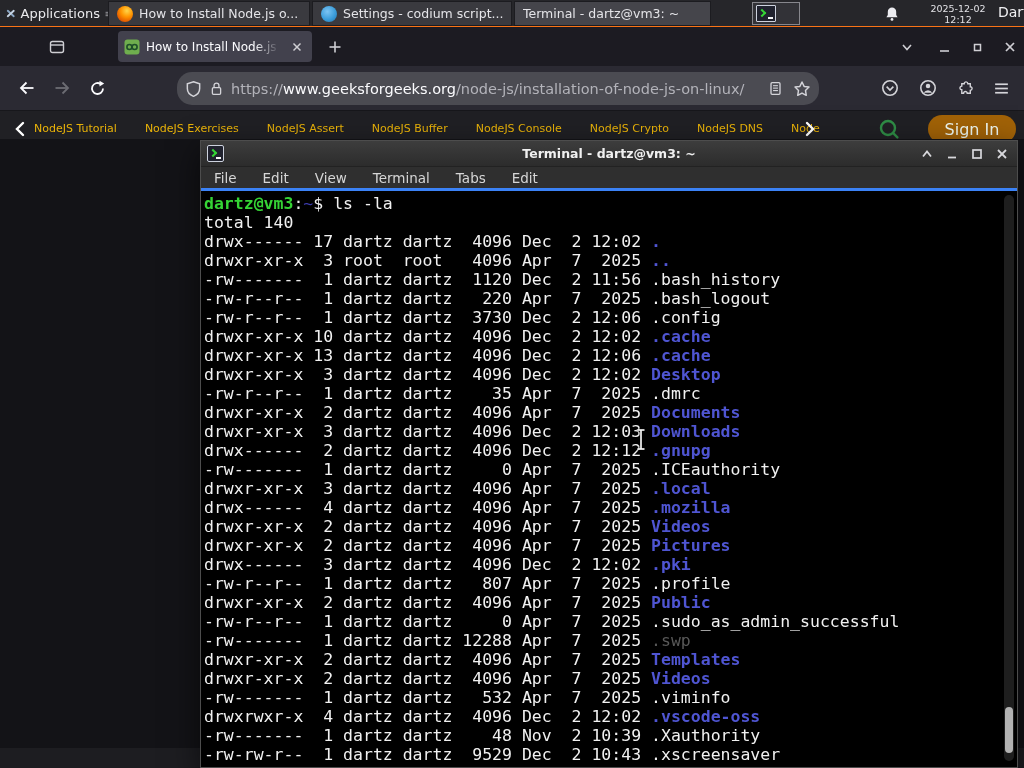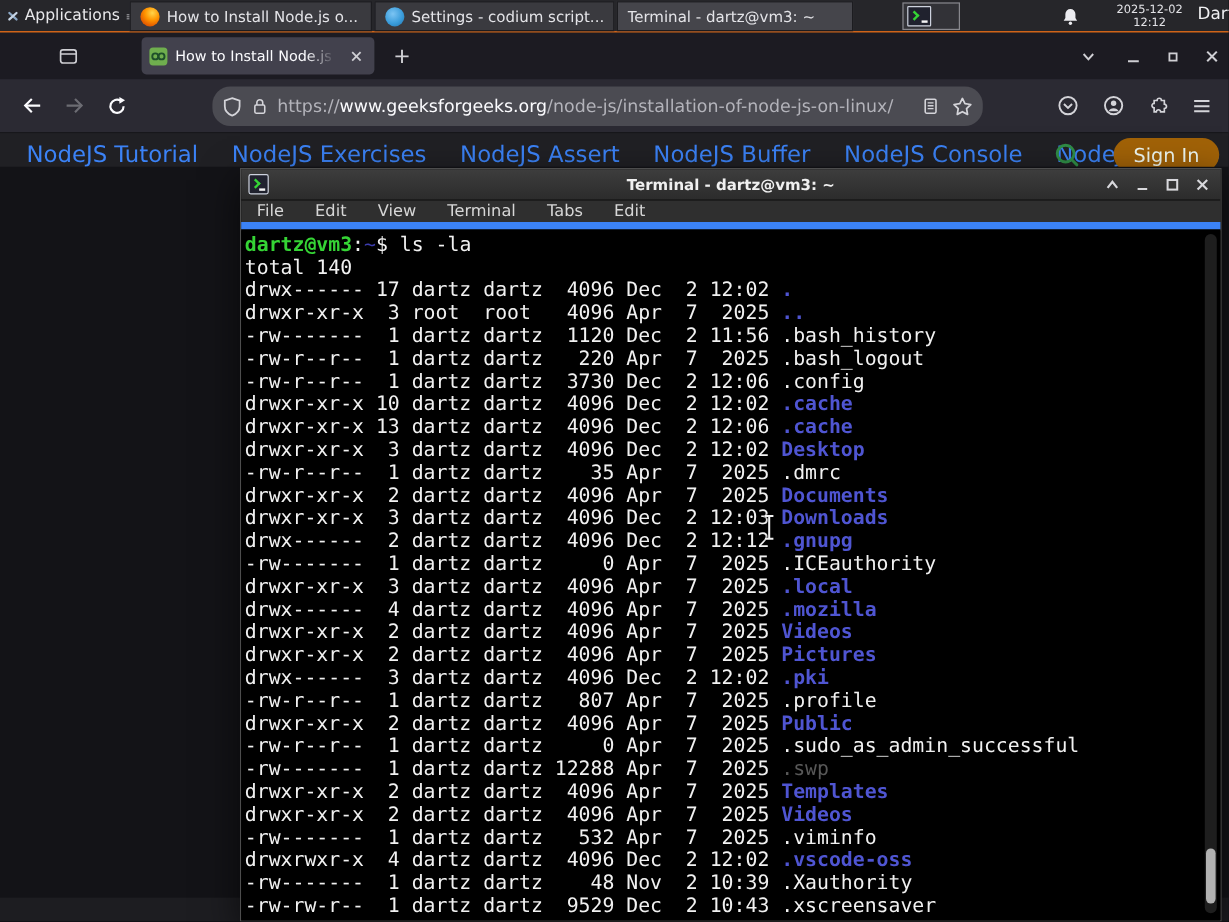--- a/index.html
+++ b/index.html
@@ -85,21 +85,21 @@
   .url-text { font-size:14.5px; white-space:nowrap; overflow:hidden; flex:1; }
   .url-scheme, .url-path { color:#b3b3ba; }
   .url-domain { color:#fbfbfe; }
   .urlbar-right { display:flex; align-items:center; gap:10px; }
 
   .site-strip {
     position:relative; height:36px; background:#202024; border-bottom:1px solid #101013;
     display:flex; align-items:center; padding-left:14px;
   }
   .strip-items { display:flex; align-items:center; gap:28px; margin-left:8px; }
-  .strip-link { color:#3b82f6; font-size:19px; white-space:nowrap; }
+  .strip-link { color:#eab308; font-size:11px; white-space:nowrap; }
   .strip-link.truncated { max-width:34px; overflow:hidden; }
   .strip-search { position:absolute; left:878px; top:7px; width:22px; height:22px; }
   .signin-btn {
     position:absolute; left:928px; top:4px; width:88px; height:28px; border-radius:14px;
     background:#a16207; color:#eef7f1; font-size:16px;
     display:flex; align-items:center; justify-content:center;
   }
   .page-body { position:absolute; top:112px; left:0; width:1024px; bottom:0; background:#131317; }
   .page-band { position:absolute; bottom:0; left:0; width:100%; height:20px; background:#1d1d21; }
 
@@ -111,21 +111,21 @@
   }
   .t-titlebar {
     position:relative; height:26px; background:linear-gradient(#3d3d3d,#2c2c2c);
     border-bottom:1px solid #222; display:flex; align-items:center;
   }
   .t-title-icon { position:absolute; left:6px; top:4px; width:17px; height:17px; }
   .t-title { flex:1; text-align:center; color:#f0f0f0; font-size:12.5px; font-weight:bold; }
   .t-controls { position:absolute; right:6px; top:0; height:26px; display:flex; align-items:center; gap:7px; }
   .t-ctrl { width:18px; height:18px; display:flex; align-items:center; justify-content:center; }
   .t-menubar {
-    height:24px; background:#2f2f2f; border-bottom:6px solid #3b82f6;
+    height:24px; background:#2f2f2f; border-bottom:3px solid #3b82f6;
     display:flex; align-items:center; gap:26px; padding-left:13px;
   }
   .t-menu-item { color:#d6d6d6; font-size:13.5px; }
   .t-content {
     position:absolute; top:51px; left:0; right:0; bottom:0; background:#000;
     padding:2px 0 0 3px; overflow:hidden;
     font-family:"DejaVu Sans Mono", monospace; font-size:16.5px; line-height:19px;
     color:#f1f1f1;
   }
   .t-line { white-space:pre; height:19px; }

